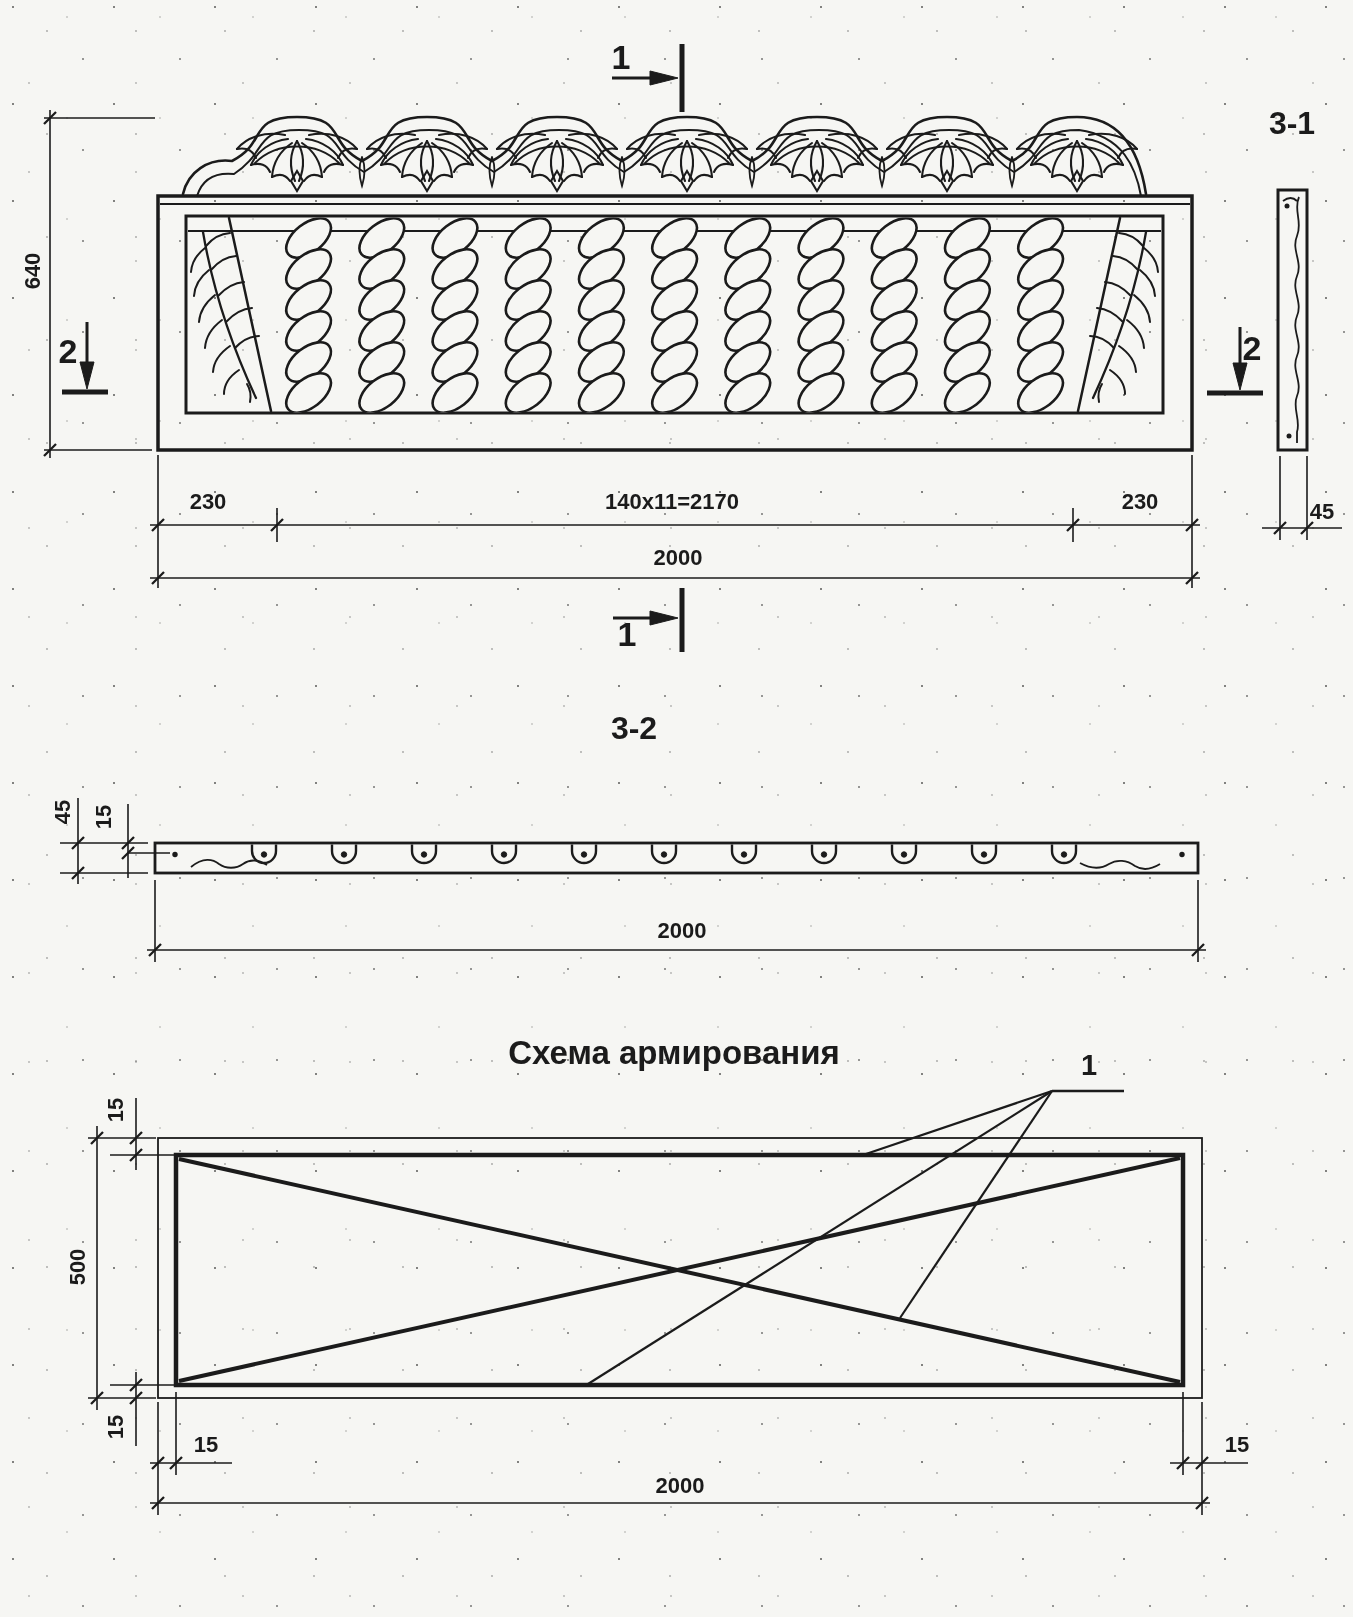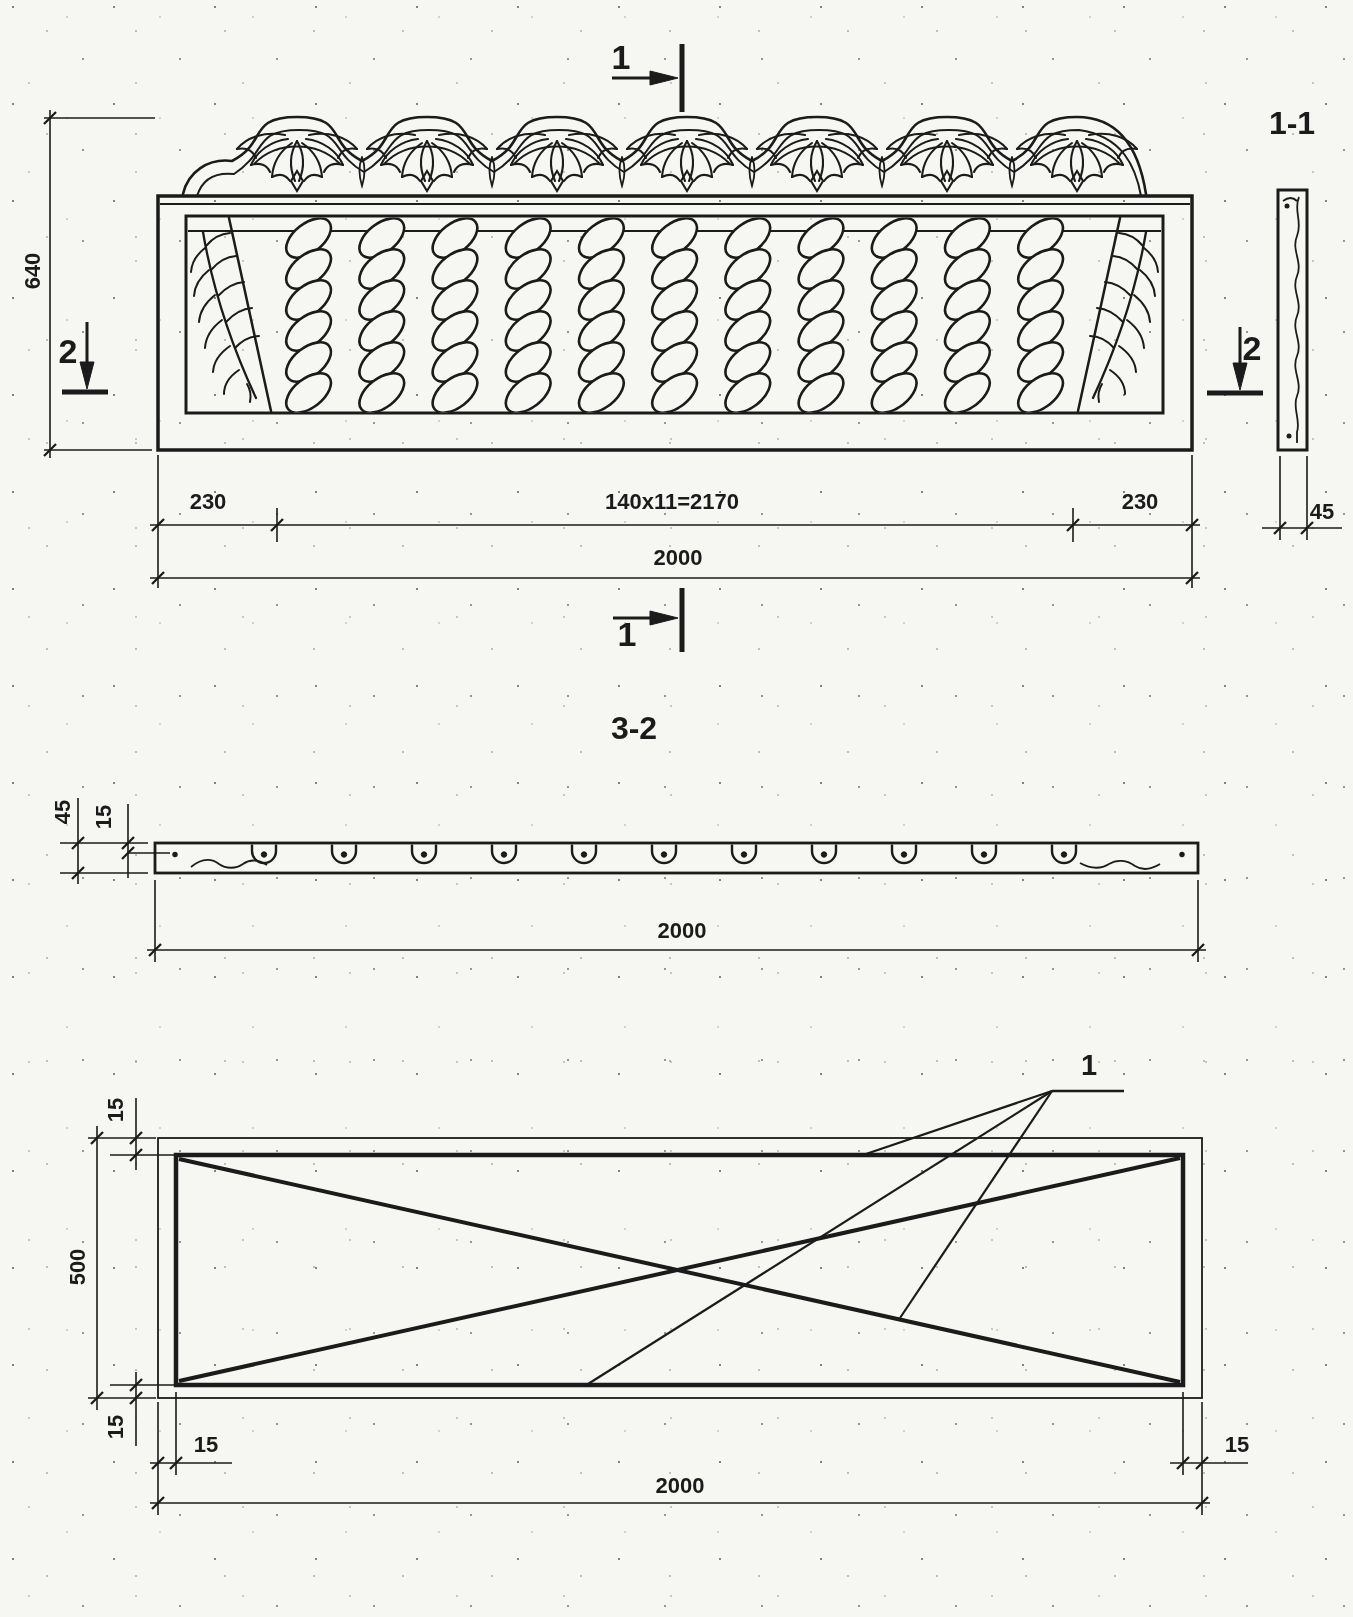--- a/index.html
+++ b/index.html
@@ -355,28 +355,29 @@
 <div class="lbl f22" style="left:208px;top:502px;">230</div>
 <div class="lbl f22" style="left:672px;top:502px;">140x11=2170</div>
 <div class="lbl f22" style="left:1140px;top:502px;">230</div>
 <div class="lbl f22" style="left:678px;top:558px;">2000</div>
 
 <div class="lbl f34" style="left:621px;top:57px;">1</div>
 <div class="lbl f34" style="left:627px;top:634px;">1</div>
 <div class="lbl f34" style="left:68px;top:351px;">2</div>
 <div class="lbl f34" style="left:1252px;top:348px;">2</div>
 
-<div class="lbl f32" style="left:1292px;top:123px;">1-1</div>
+<div class="lbl f32" style="left:1292px;top:123px;">3-1</div>
 <div class="lbl f22" style="left:1322px;top:512px;">45</div>
 
 <div class="lbl f32" style="left:634px;top:728px;">3-2</div>
 <div class="lbl rot f22" style="left:63px;top:812px;">45</div>
 <div class="lbl rot f22" style="left:104px;top:817px;">15</div>
 <div class="lbl f22" style="left:682px;top:931px;">2000</div>
 
+<div class="lbl f33" style="left:674px;top:1052px;">Схема армирования</div>
 <div class="lbl f29" style="left:1089px;top:1065px;">1</div>
 <div class="lbl rot f22" style="left:116px;top:1110px;">15</div>
 <div class="lbl rot f22" style="left:78px;top:1267px;">500</div>
 <div class="lbl rot f22" style="left:116px;top:1427px;">15</div>
 <div class="lbl f22" style="left:206px;top:1445px;">15</div>
 <div class="lbl f22" style="left:1237px;top:1445px;">15</div>
 <div class="lbl f22" style="left:680px;top:1486px;">2000</div>
 
 </div>
 

